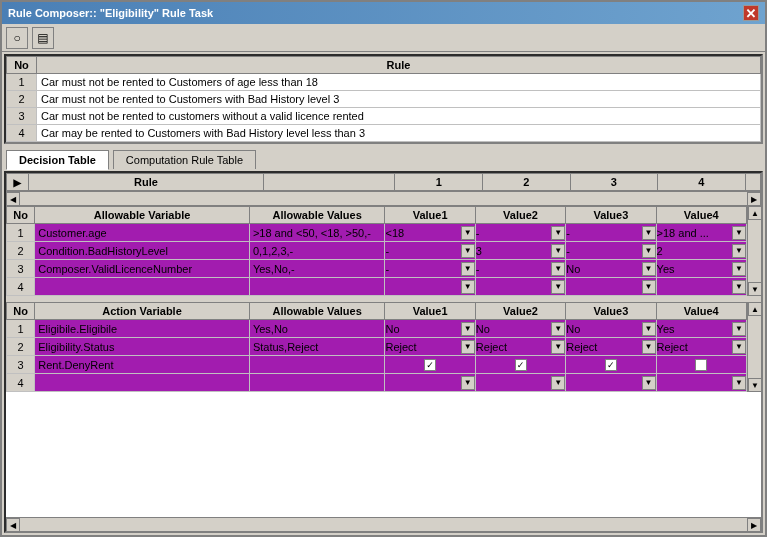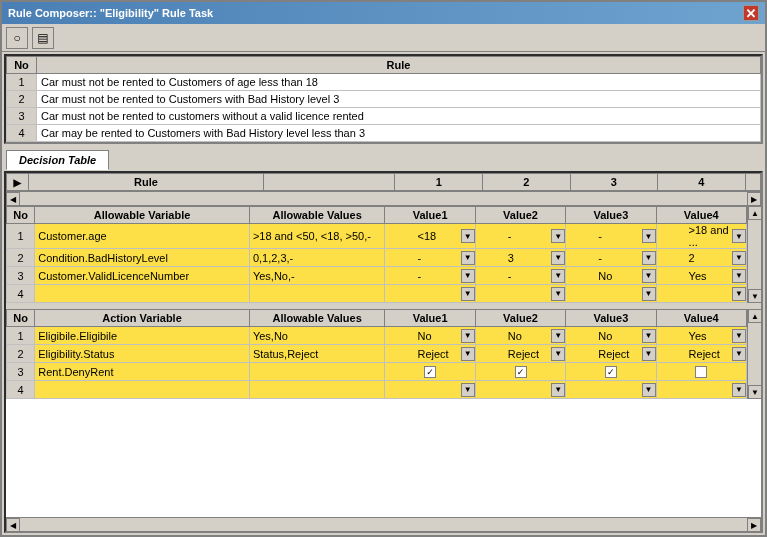--- a/index.html
+++ b/index.html
@@ -13,40 +13,40 @@
     
     .toolbar { background: #d4d0c8; padding: 2px 4px; display: flex; align-items: center; gap: 4px; height: 28px; border-bottom: 1px solid #808080; flex-shrink: 0; }
     .toolbar-btn { width: 22px; height: 22px; background: #d4d0c8; border: 1px solid #808080; cursor: pointer; display: flex; align-items: center; justify-content: center; font-size: 12px; }
     
     .rules-table-container { flex-shrink: 0; background: white; border: 2px inset #808080; margin: 2px; }
     .rules-table { width: 100%; border-collapse: collapse; }
     .rules-table th { background: #d4d0c8; border: 1px solid #808080; padding: 2px 4px; text-align: center; font-weight: bold; }
     .rules-table td { border: 1px solid #c0c0c0; padding: 2px 4px; background: white; }
     .rules-table td:first-child { background: #d4d0c8; text-align: center; width: 30px; }
     
-    .tabs-area { flex-shrink: 0; padding: 4px 4px 0 4px; display: flex; align-items: flex-end; gap: 4px; font-style: italic; }
+    .tabs-area { flex-shrink: 0; padding: 4px 4px 0 4px; display: flex; align-items: flex-end; gap: 4px; }
     .tab { padding: 3px 12px; border: 1px solid #808080; cursor: pointer; background: #d4d0c8; border-bottom: none; }
     .tab.active { background: white; font-weight: bold; border-bottom: 1px solid white; margin-bottom: -1px; z-index: 1; }
     
     .main-content { flex: 1; background: #d4d0c8; display: flex; flex-direction: column; padding: 2px; overflow: hidden; }
     
     .decision-panel { border: 2px inset #808080; background: white; flex: 1; display: flex; flex-direction: column; overflow: hidden; }
     
     .header-row-container { overflow: hidden; border-bottom: 1px solid #808080; flex-shrink: 0; }
     .header-table { width: 100%; border-collapse: collapse; table-layout: fixed; }
     .header-table th, .header-table td { border: 1px solid #808080; padding: 2px 4px; text-align: center; font-weight: bold; background: #d4d0c8; font-size: 11px; }
     .header-table .arrow-cell { width: 20px; background: #d4d0c8; }
     
     .data-table { width: 100%; border-collapse: collapse; table-layout: fixed; }
     .data-table th { background: #d4d0c8; border: 1px solid #808080; padding: 2px 4px; text-align: center; font-weight: bold; font-size: 11px; }
-    .data-table td { border: 1px solid #c0c0c0; padding: 1px 3px; background: #fde047; font-size: 11px; height: 18px; }
+    .data-table td { border: 1px solid #c0c0c0; padding: 1px 3px; background: #a21caf; font-size: 11px; height: 18px; }
     .data-table td.num-cell { background: #d4d0c8; text-align: center; width: 25px; }
     
     .value-cell { display: flex; align-items: center; }
-    .value-text { flex: 1; padding-left: 32px; }
+    .value-text { flex: 1; }
     .dropdown-btn { width: 14px; height: 14px; background: #d4d0c8; border: 1px solid #808080; cursor: pointer; font-size: 8px; display: flex; align-items: center; justify-content: center; flex-shrink: 0; }
     
     .checkbox-cell { display: flex; align-items: center; justify-content: center; }
     .checkbox { width: 12px; height: 12px; border: 1px solid #808080; background: white; display: flex; align-items: center; justify-content: center; cursor: pointer; }
     .checkbox.checked::after { content: '✓'; font-size: 9px; }
     
     .separator { height: 6px; background: #d4d0c8; flex-shrink: 0; }
     
     .panel-row { display: flex; overflow: hidden; }
     .panel-main { flex: 1; overflow: hidden; }
@@ -97,20 +97,21 @@
           <tr>
     <td class="num-cell">4</td>
     <td>Car may be rented to Customers with Bad History level less than 3</td>
   </tr>
         </tbody>
     </table>
   </div>
 
   <div class="tabs-area">
     <div class="tab active">Decision Table</div>
+    <div class="tab">Computation Rule Table</div>
   </div>
 
   <div class="main-content">
     <div class="decision-panel">
 
       <div class="header-row-container">
         <table class="header-table">
           <colgroup>
             <col style="width:20px">
             <col style="width:215px">
@@ -228,21 +229,21 @@
     <td style="padding:0;">
       <div class="value-cell">
         <span class="value-text">2</span>
         <button class="dropdown-btn">▼</button>
       </div>
     </td>
 
   </tr>
                 <tr>
     <td class="num-cell">3</td>
-    <td>Customer.ValidLicenceNumber</td>
+    <td>Composer.ValidLicenceNumber</td>
     <td>Yes,No,-</td>
 
     <td style="padding:0;">
       <div class="value-cell">
         <span class="value-text">-</span>
         <button class="dropdown-btn">▼</button>
       </div>
     </td>
 
     <td style="padding:0;">

